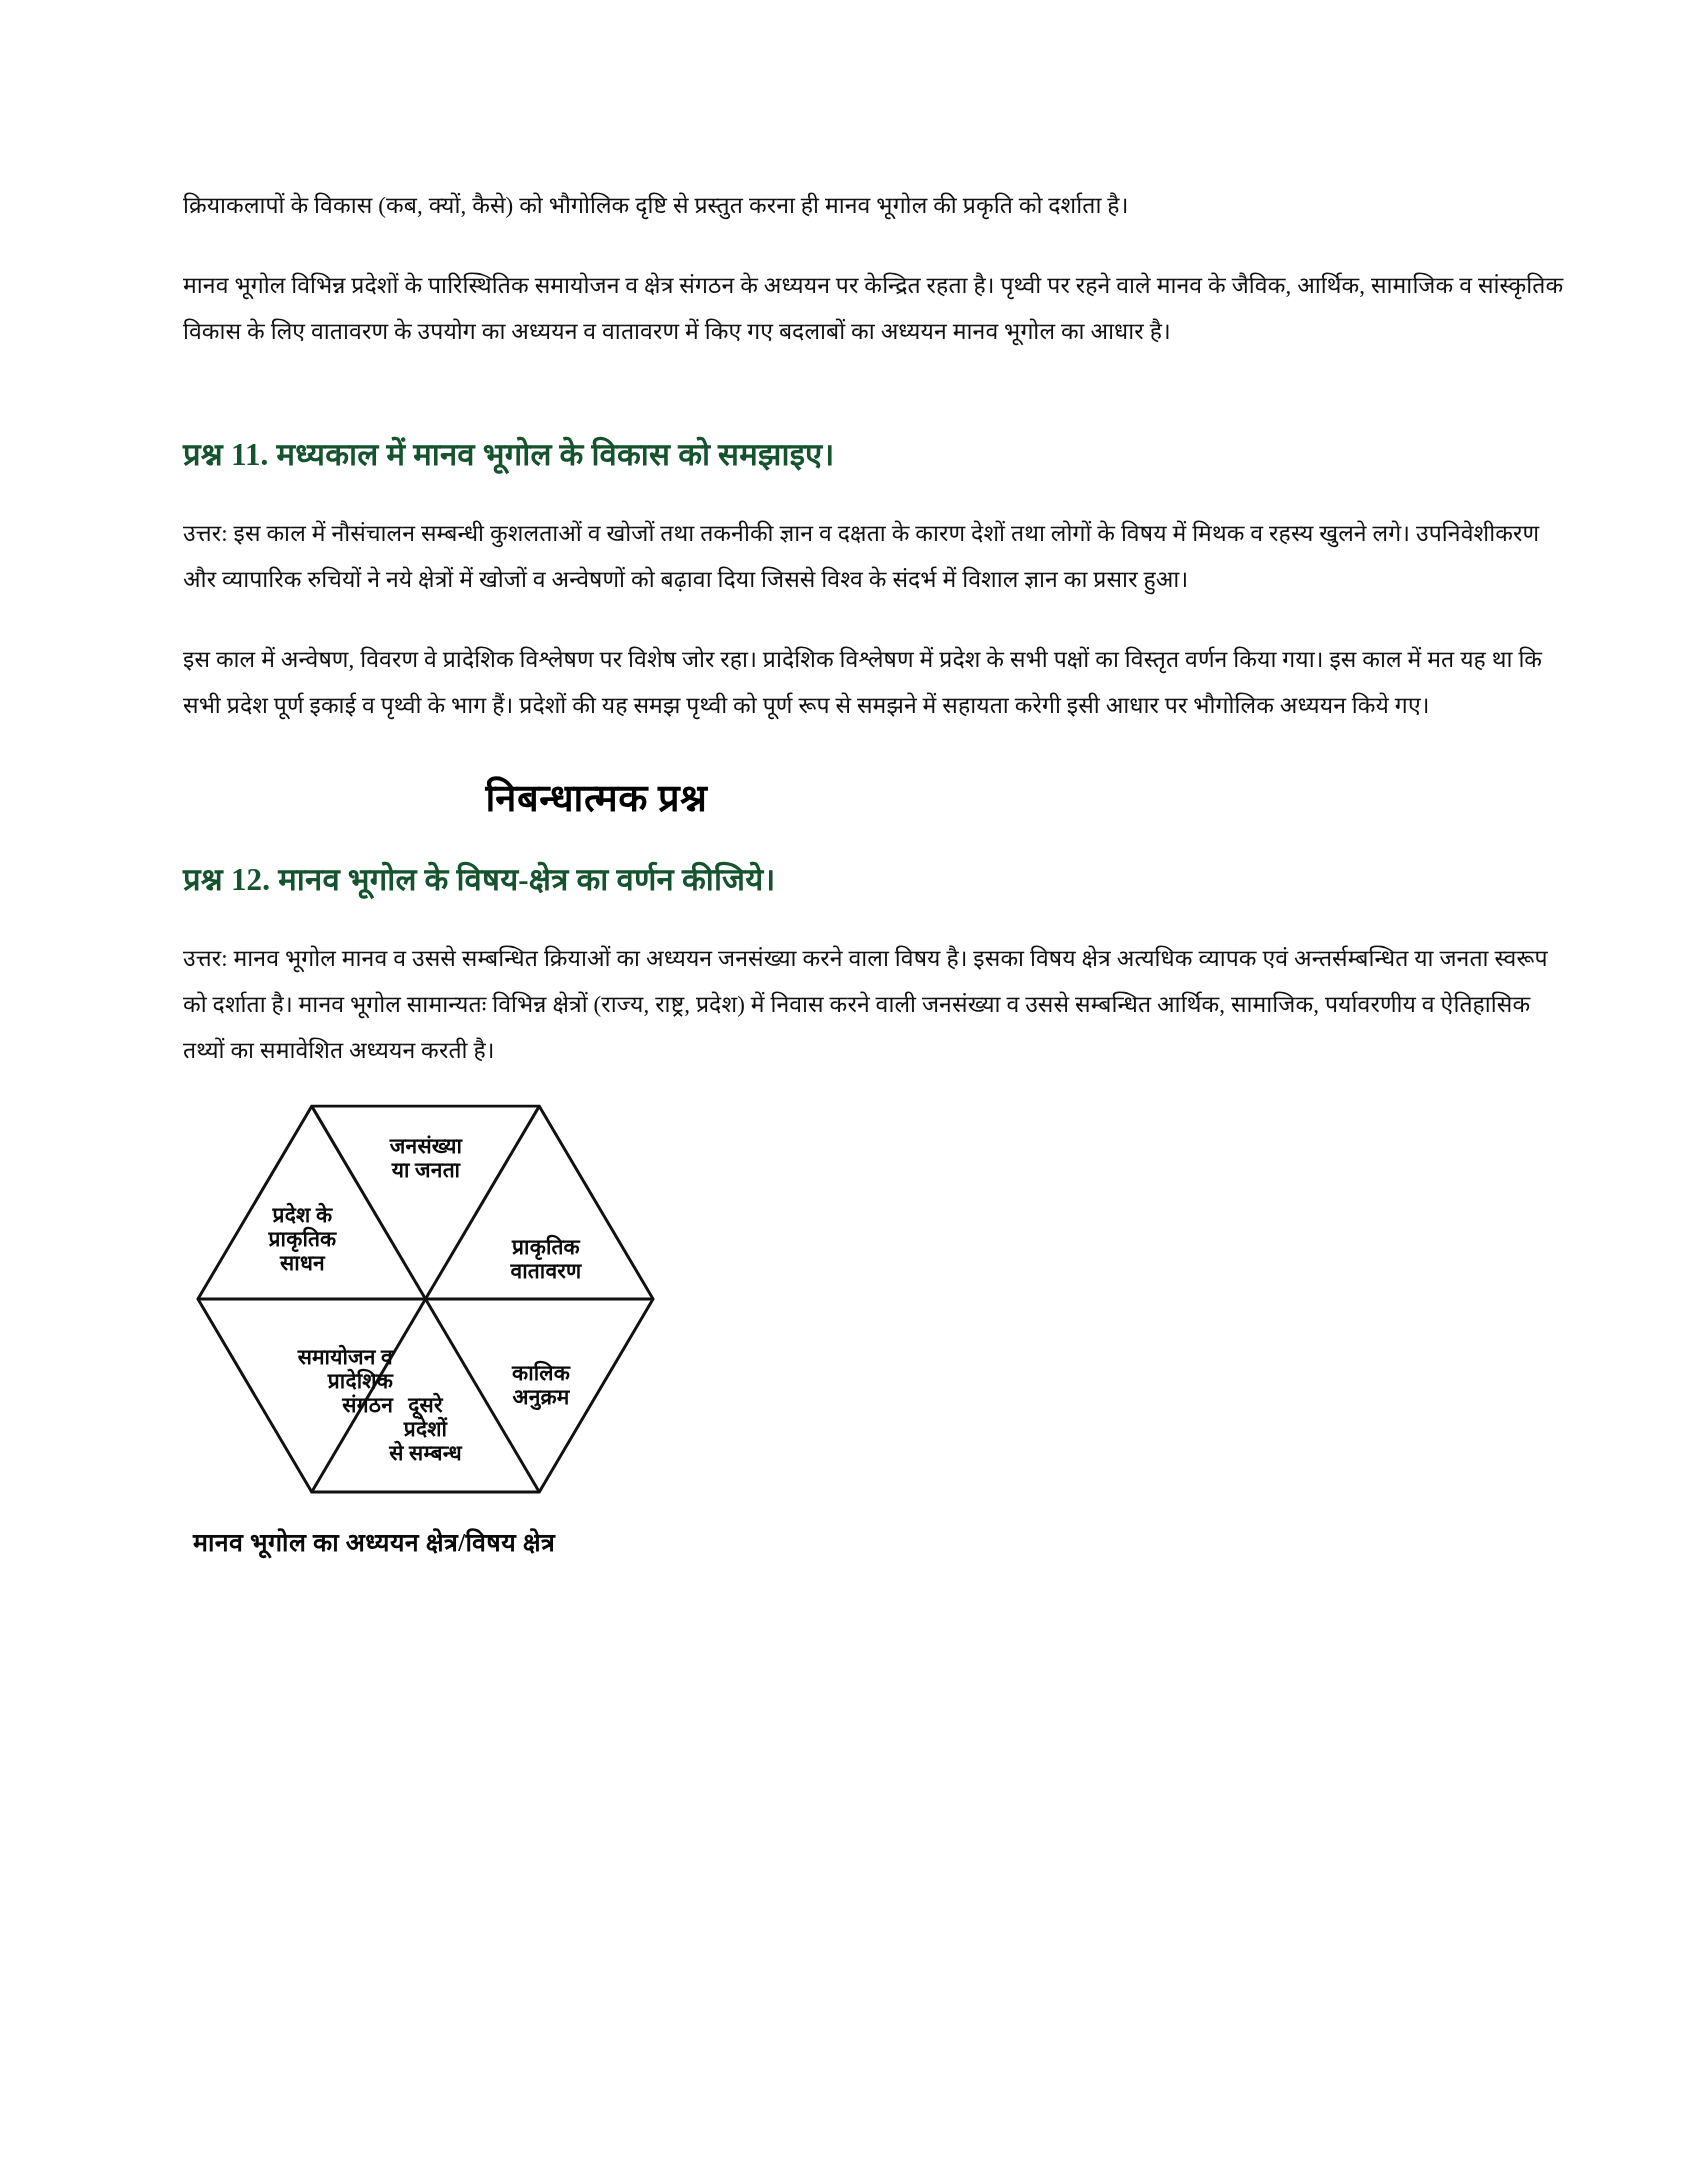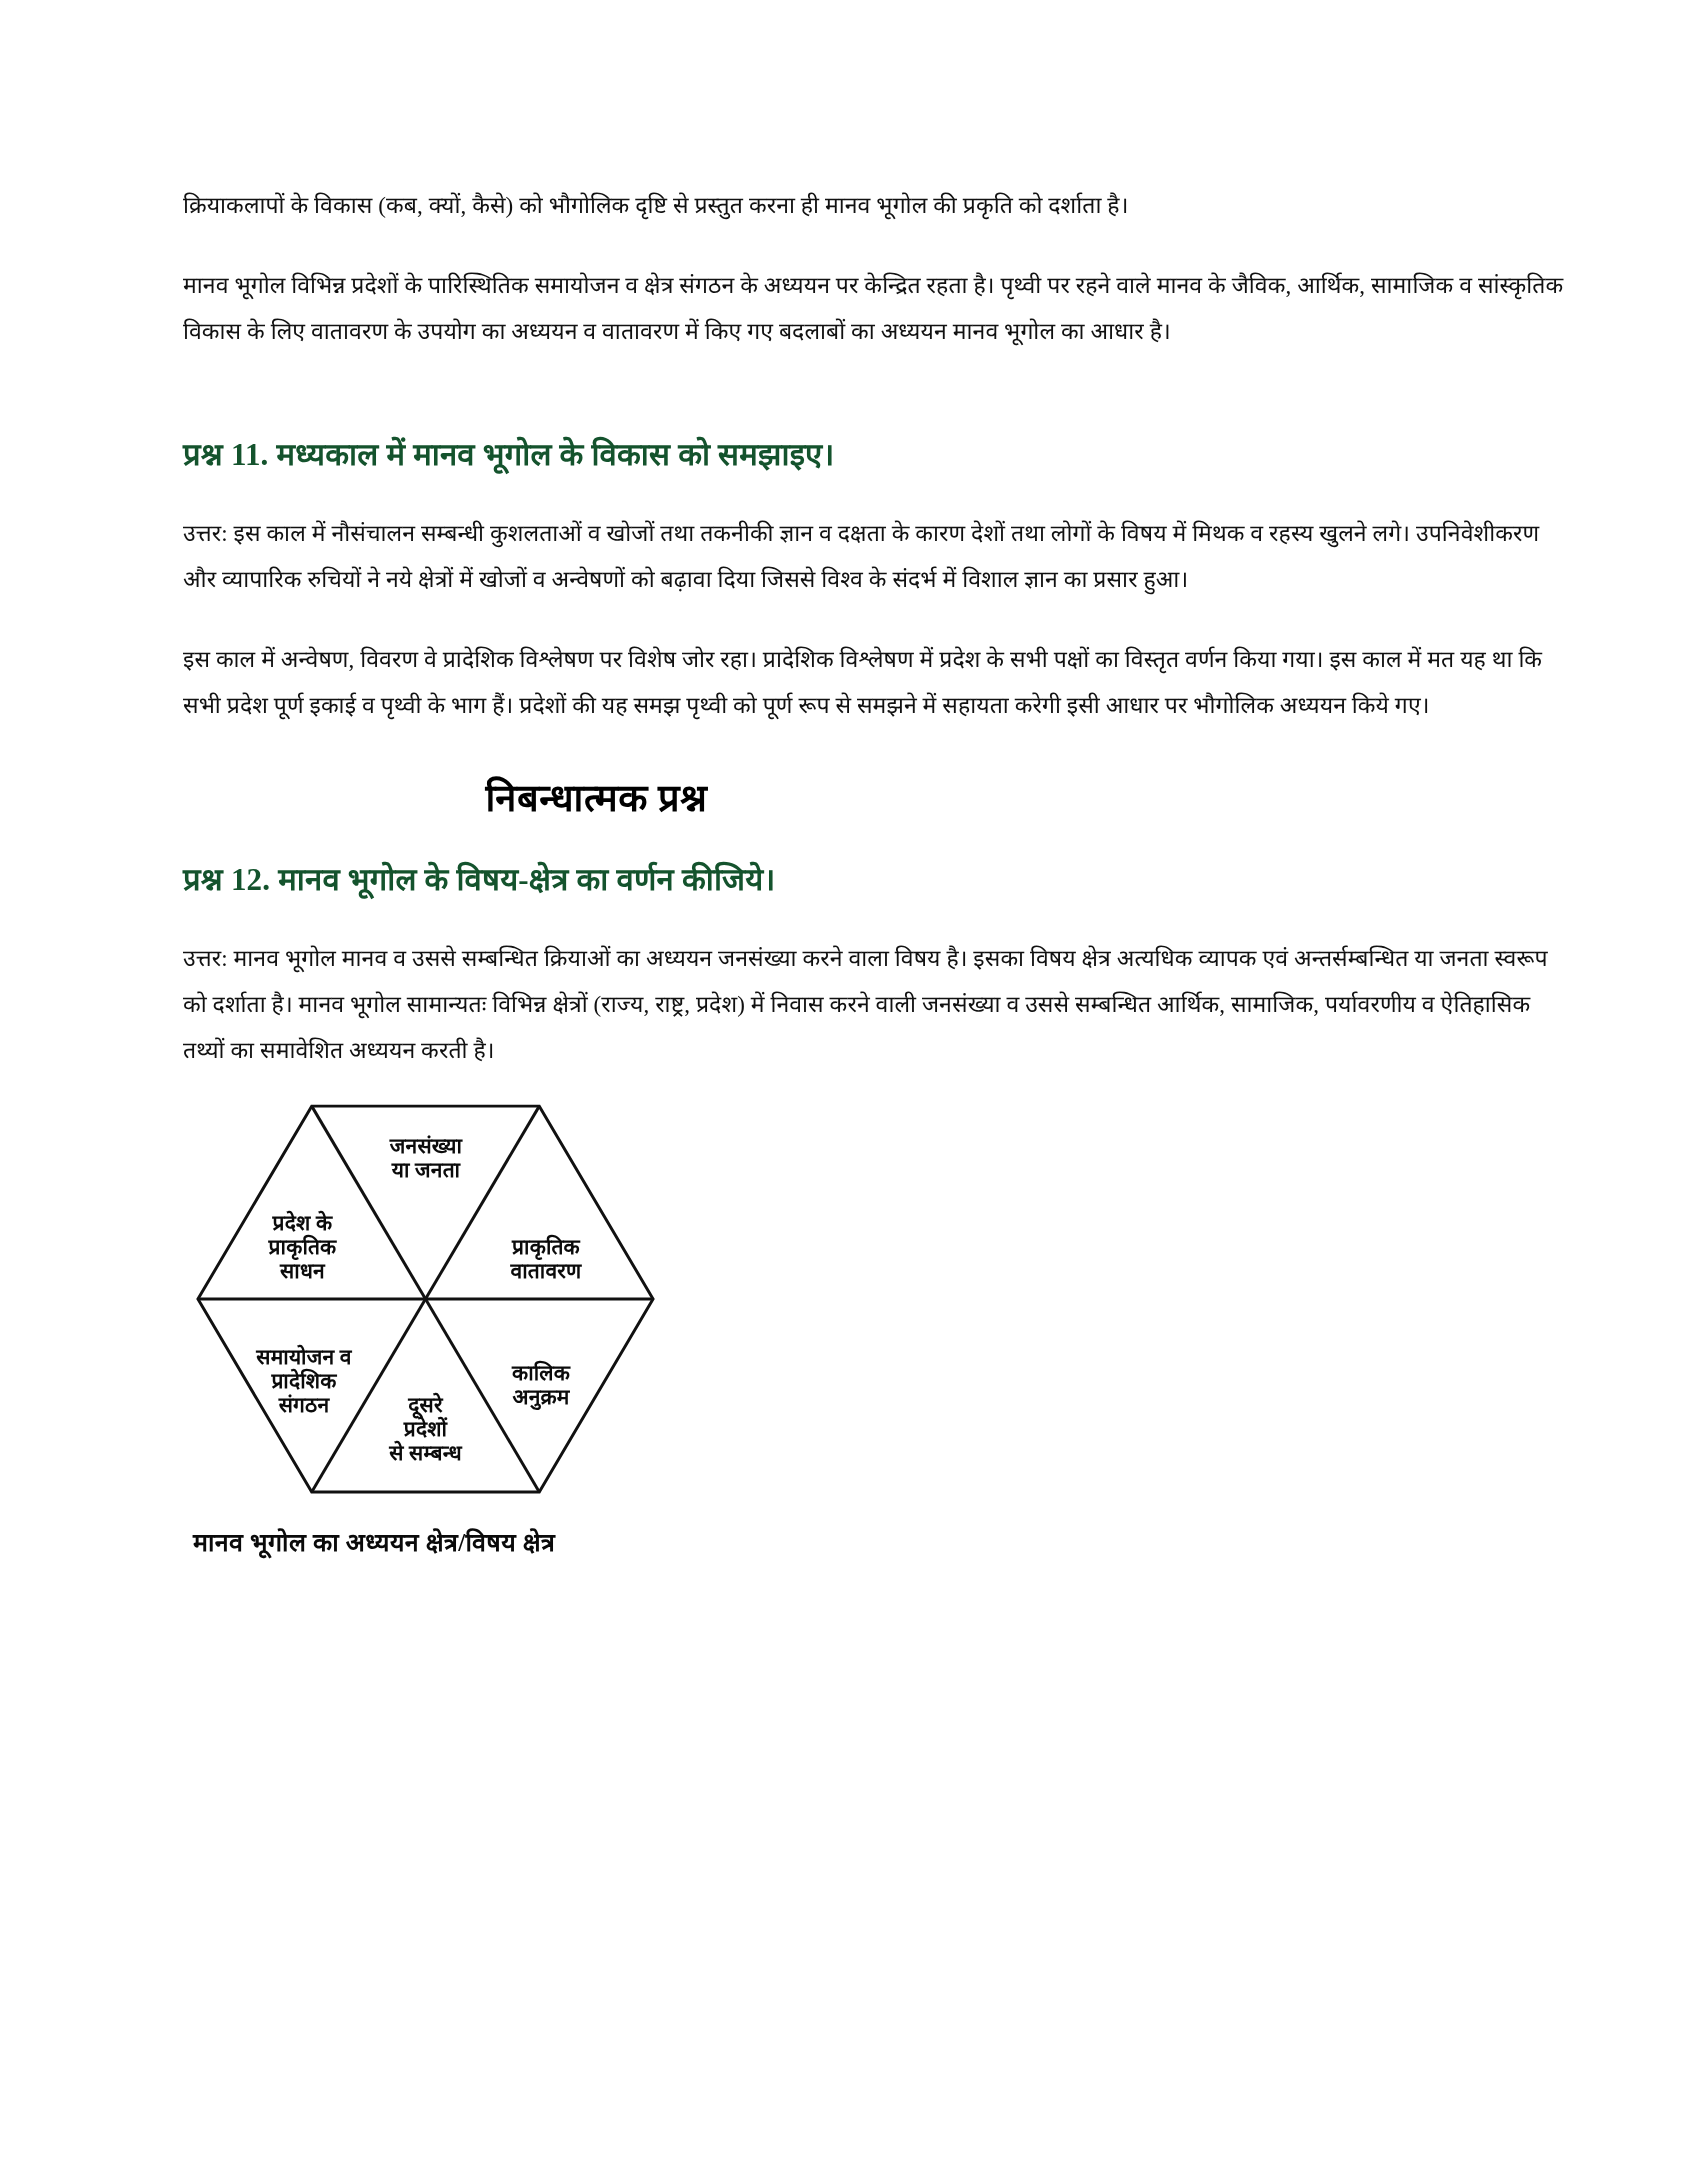--- a/index.html
+++ b/index.html
@@ -73,23 +73,23 @@
     text-align: center;
     font-size: 21px;
     line-height: 24px;
     font-weight: 600;
     color: #0b0b0b;
     font-family: "Liberation Serif", "DejaVu Serif", serif;
     letter-spacing: 0.2px;
     white-space: pre-line;
   }
   .lbl-top      { left: 149px;  top: 38px;  width: 168px; }
-  .lbl-upleft   { left: 28px;   top: 115px; width: 163px; }
+  .lbl-upleft   { left: 28px;   top: 107px; width: 163px; }
   .lbl-upright  { left: 269px;  top: 139px; width: 168px; }
-  .lbl-lowleft  { left: 22px;   top: 249px; width: 178px; }
+  .lbl-lowleft  { left: 22px;   top: 249px; width: 178px; text-align: right; }
   .lbl-bottom   { left: 158px;  top: 297px; width: 149px; }
   .lbl-lowright { left: 269px;  top: 265px; width: 158px; }
   .fig-caption {
     margin-top: 12px;
     margin-left: 0px;
     font-size: 25px;
     font-weight: bold;
     letter-spacing: 0.4px;
     color: #0a0a0a;
     font-family: "Liberation Serif", "DejaVu Serif", serif;

